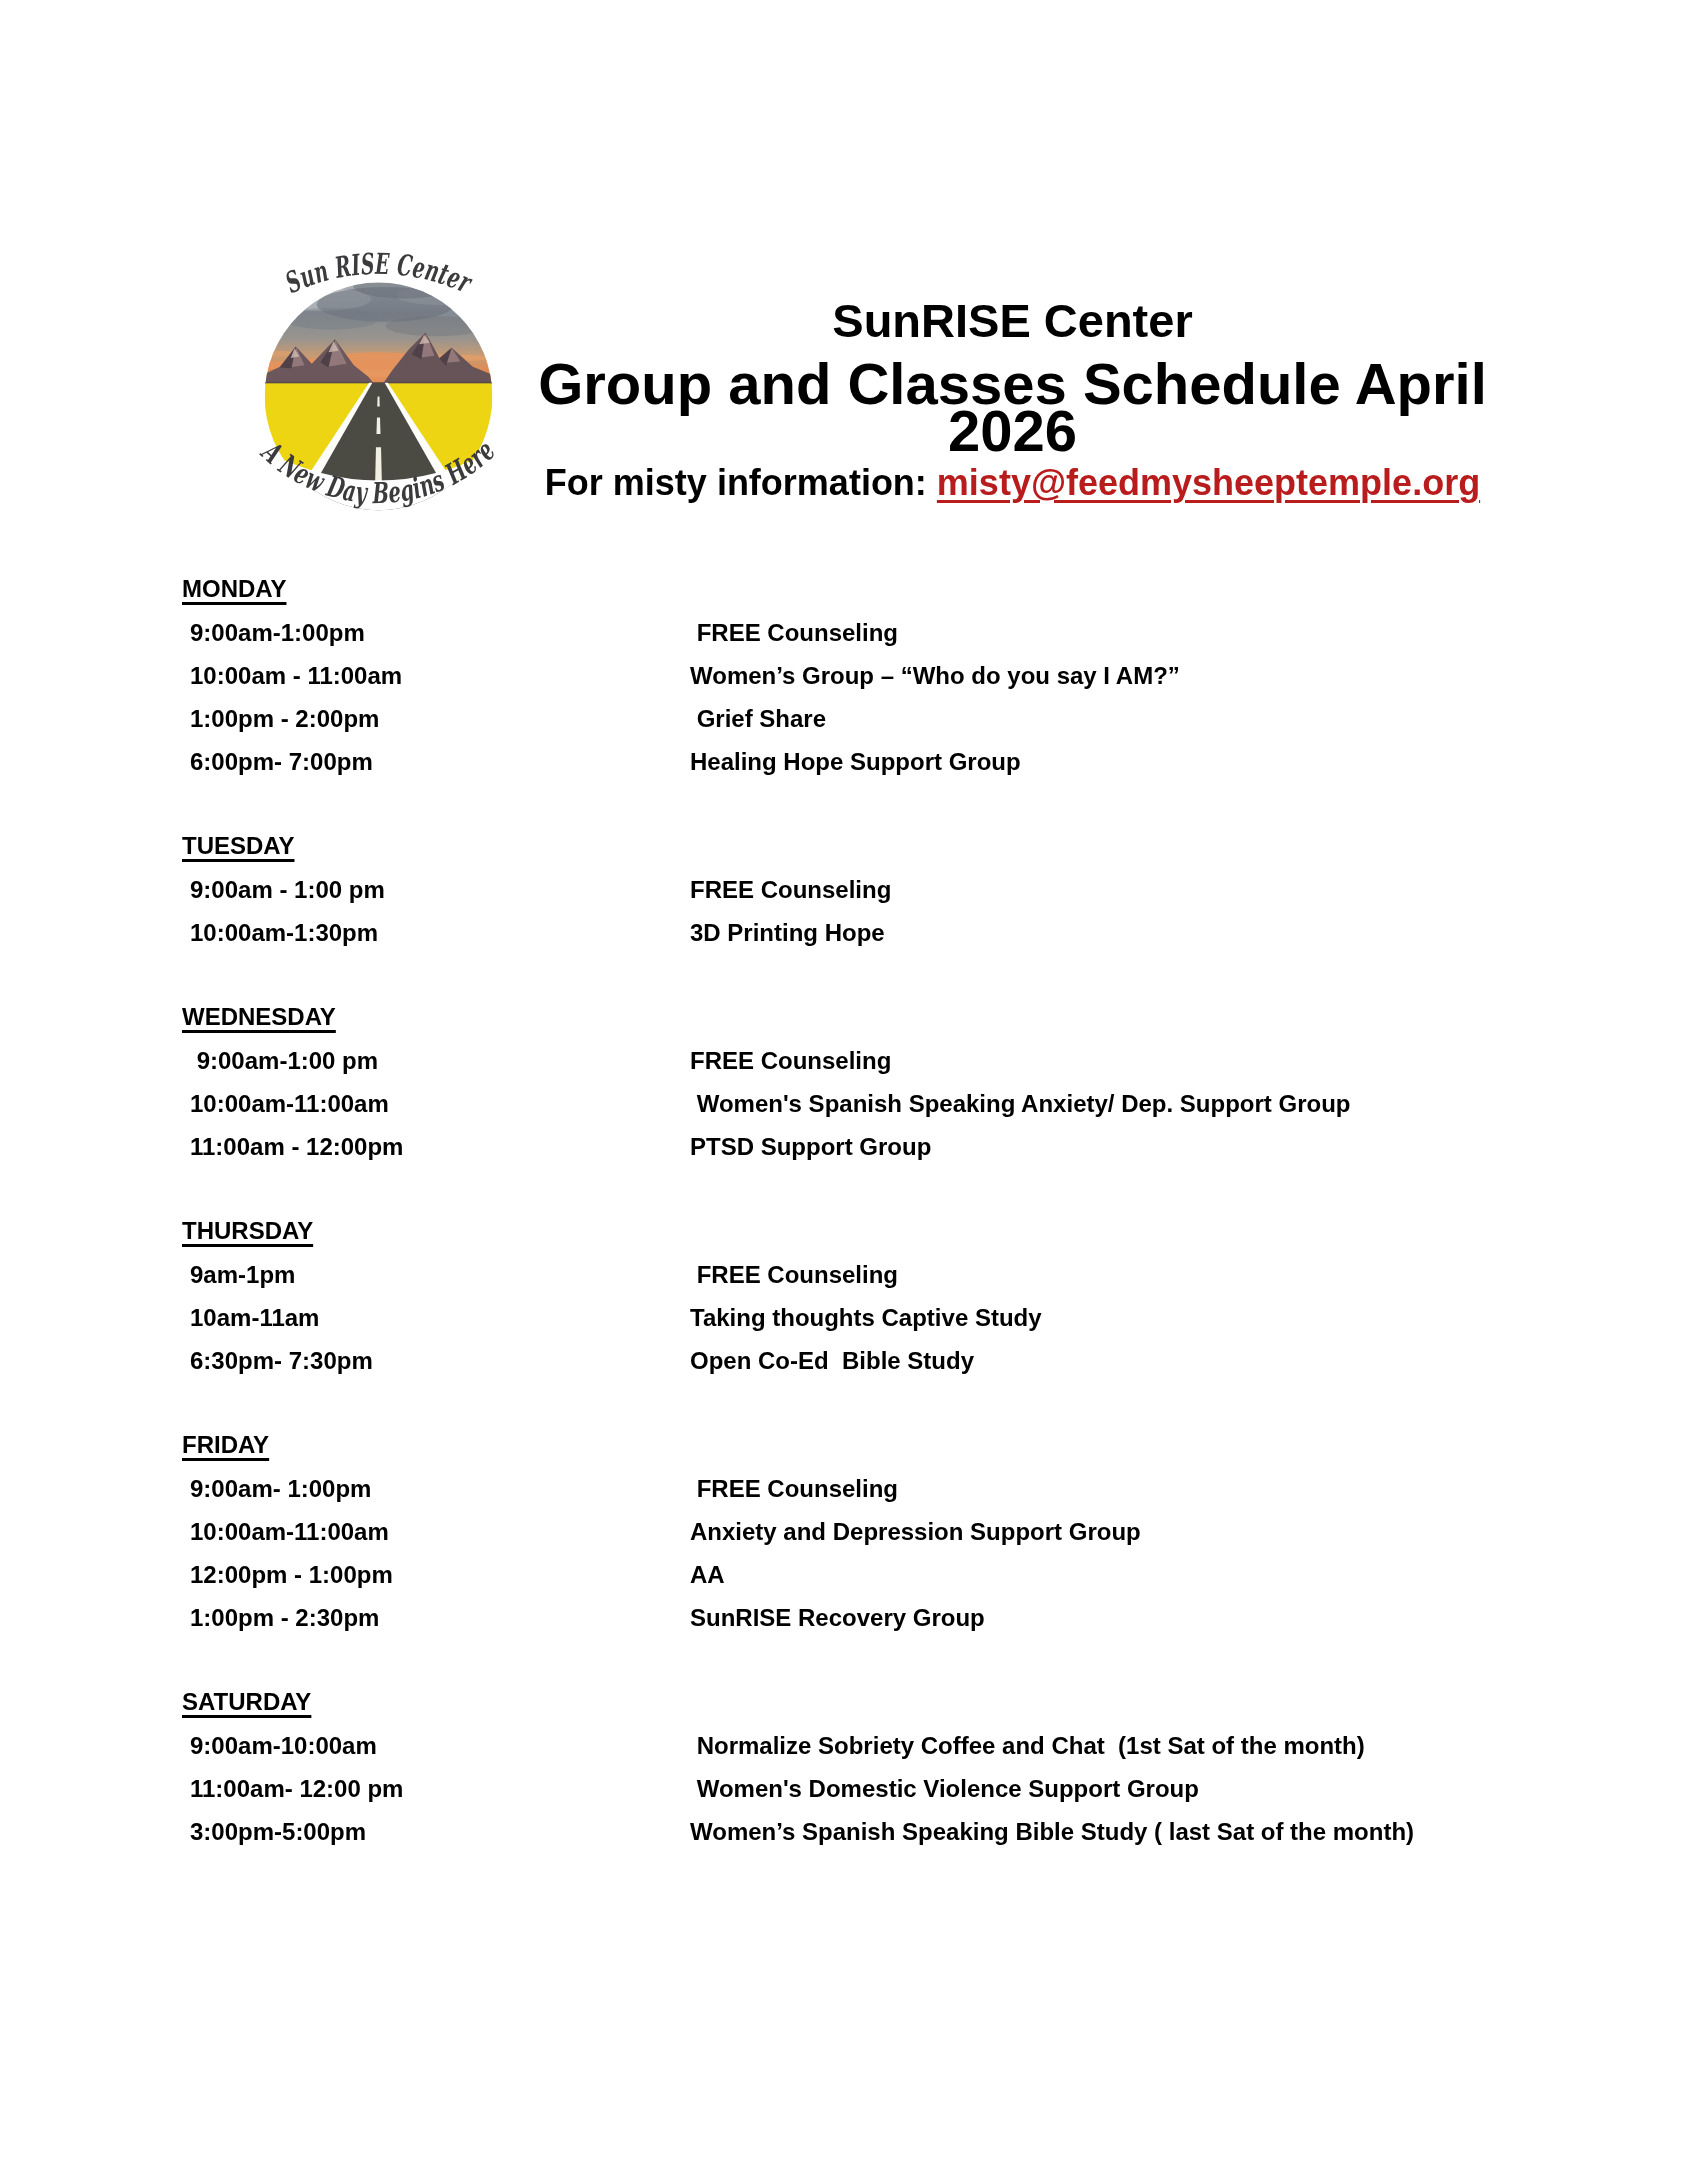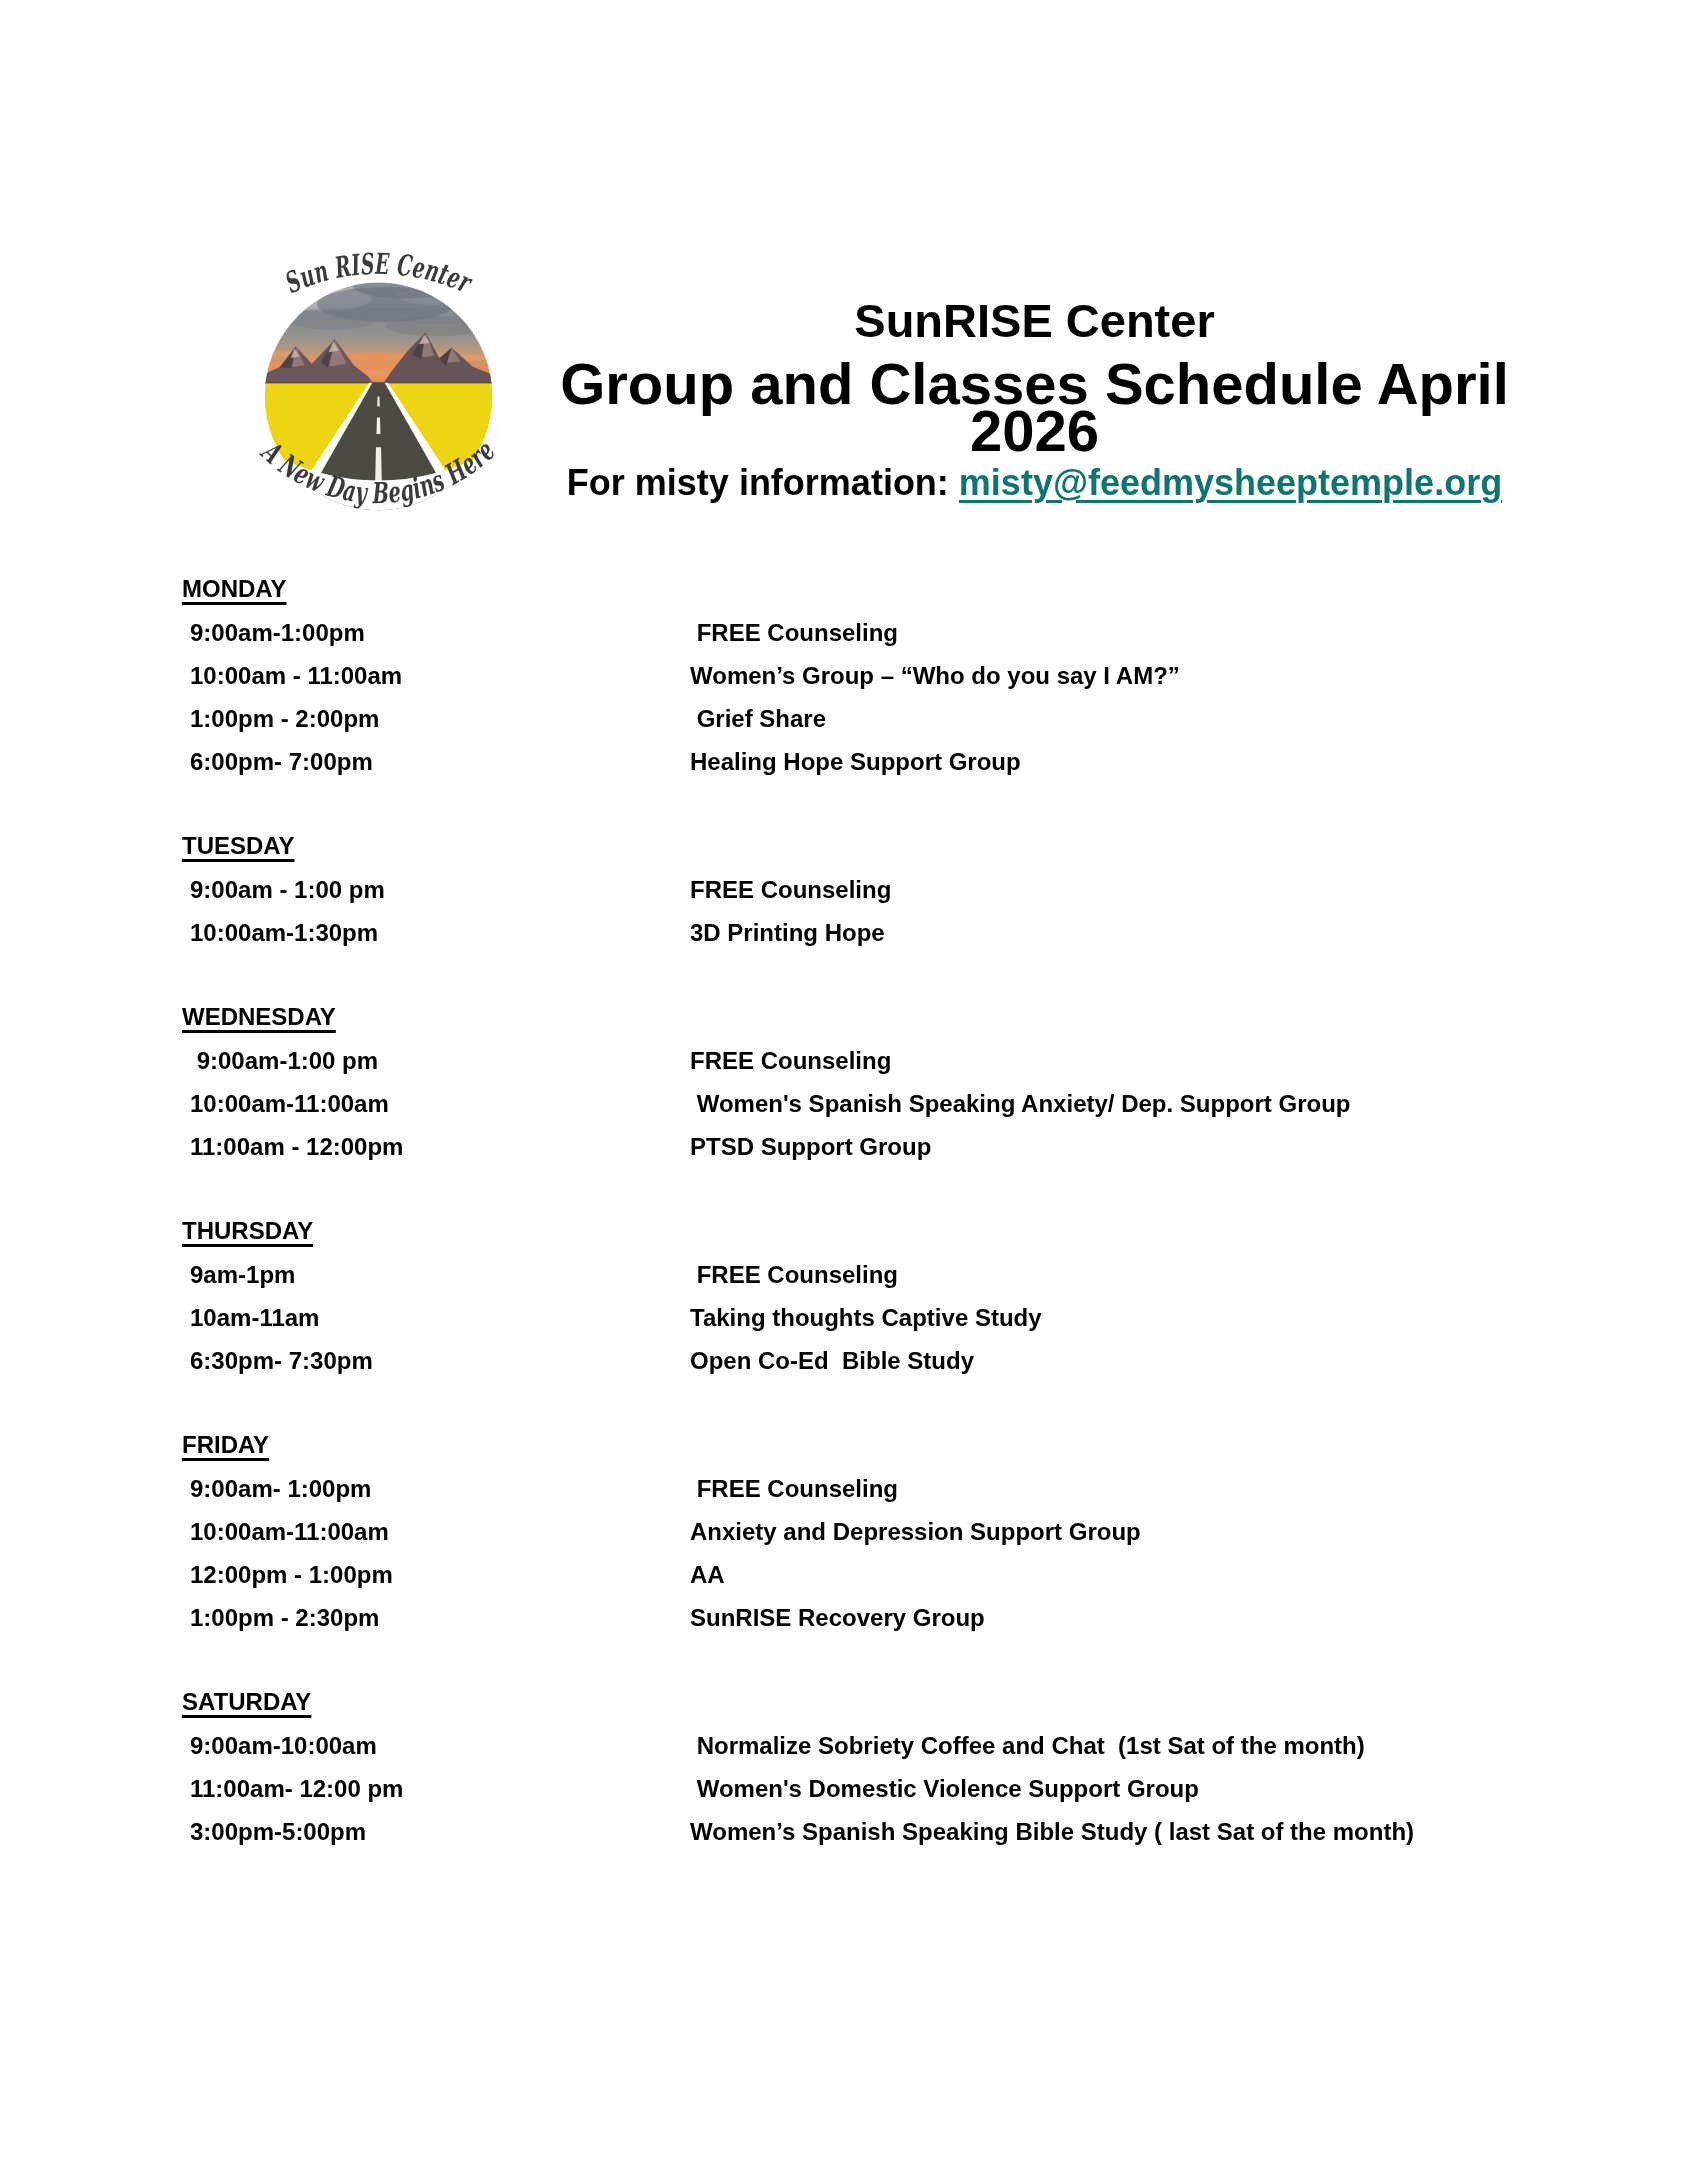--- a/index.html
+++ b/index.html
@@ -25,34 +25,34 @@
   .logo svg { width: 100%; height: 100%; display: block; }
   .arc-text {
     font-family: "DejaVu Serif", serif;
     font-style: italic;
     font-weight: bold;
   }
 
   
   .header-text {
     position: absolute;
-    left: 525px;
+    left: 503px;
     top: 297px;
     width: 1019px;
     text-align: center;
     font-weight: bold;
   }
   .title    { font-size: 47px; line-height: 47px; }
   .subtitle { font-size: 58px; line-height: 47px; margin-top: 16px; }
   .contact  { font-size: 36px; line-height: 36px; margin-top: 10.8px; }
   .contact .email {
     text-decoration: underline;
     text-decoration-thickness: 3.4px;
     text-underline-offset: 4.7px;
-    color: #0f766e;
+    color: #b91c1c;
   }
 
   
   .schedule {
     position: absolute;
     left: 182px;
     top: 566px;
     width: 1330px;
     font-weight: bold;
     font-size: 24px;

